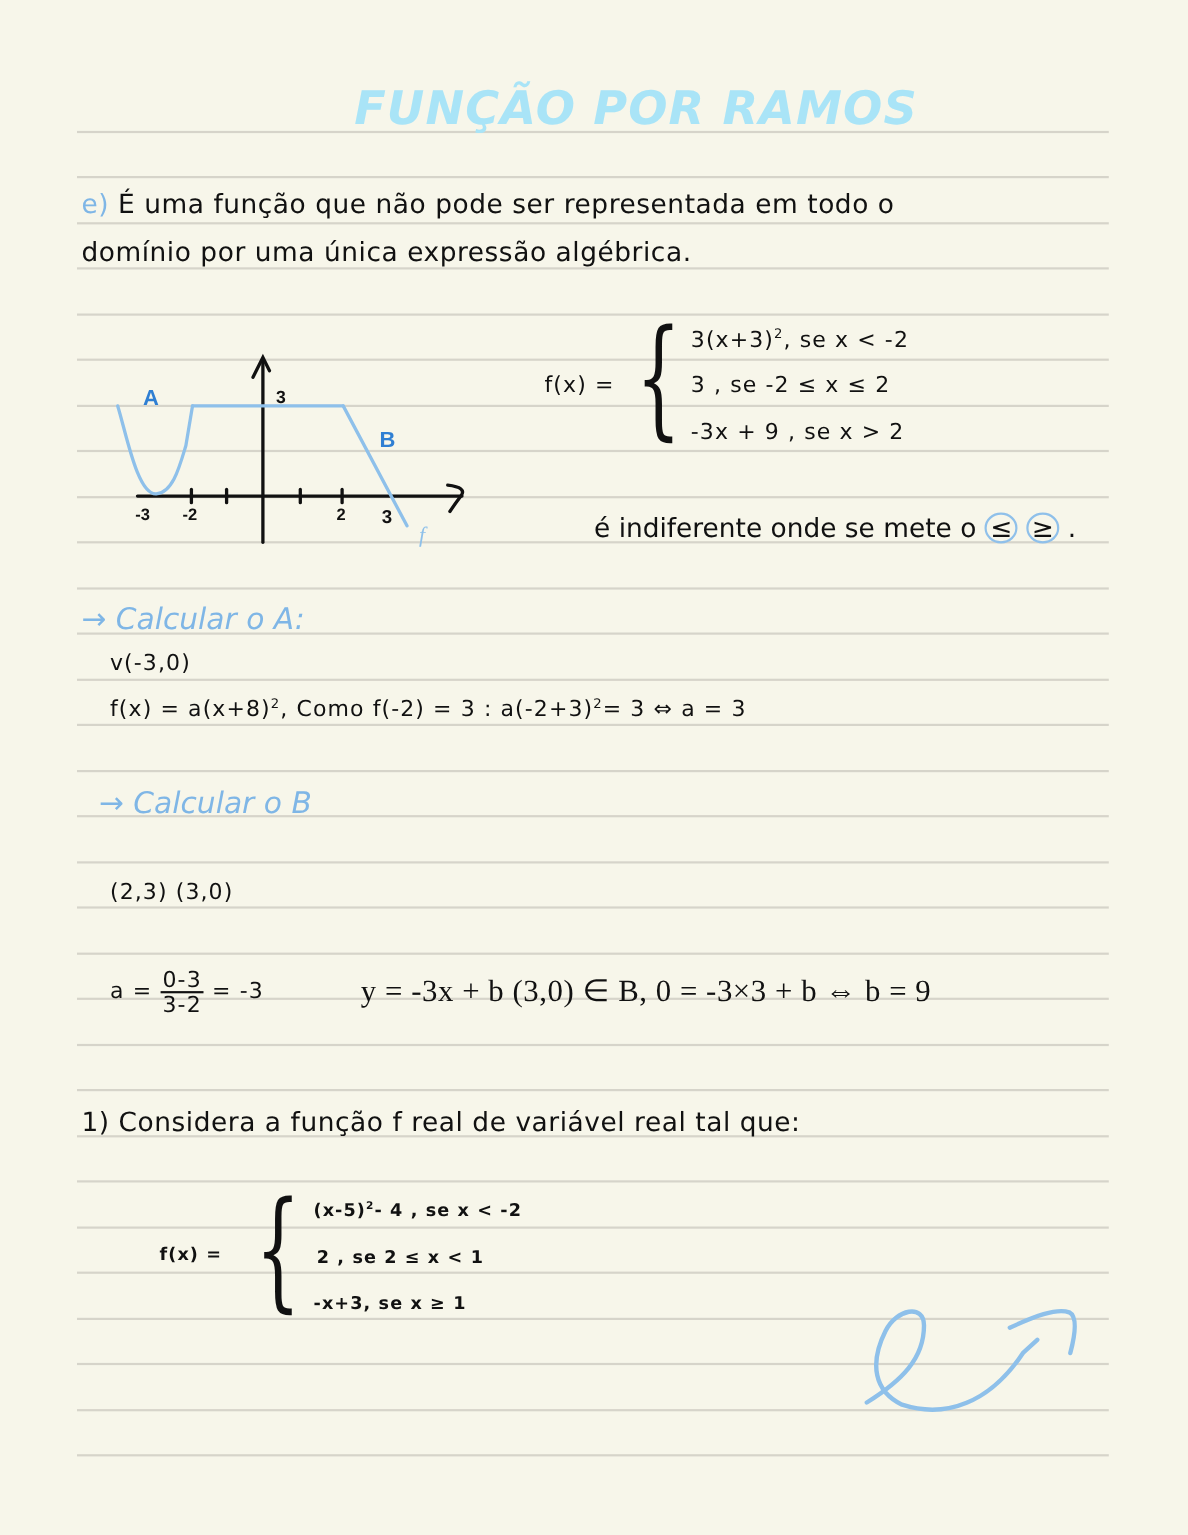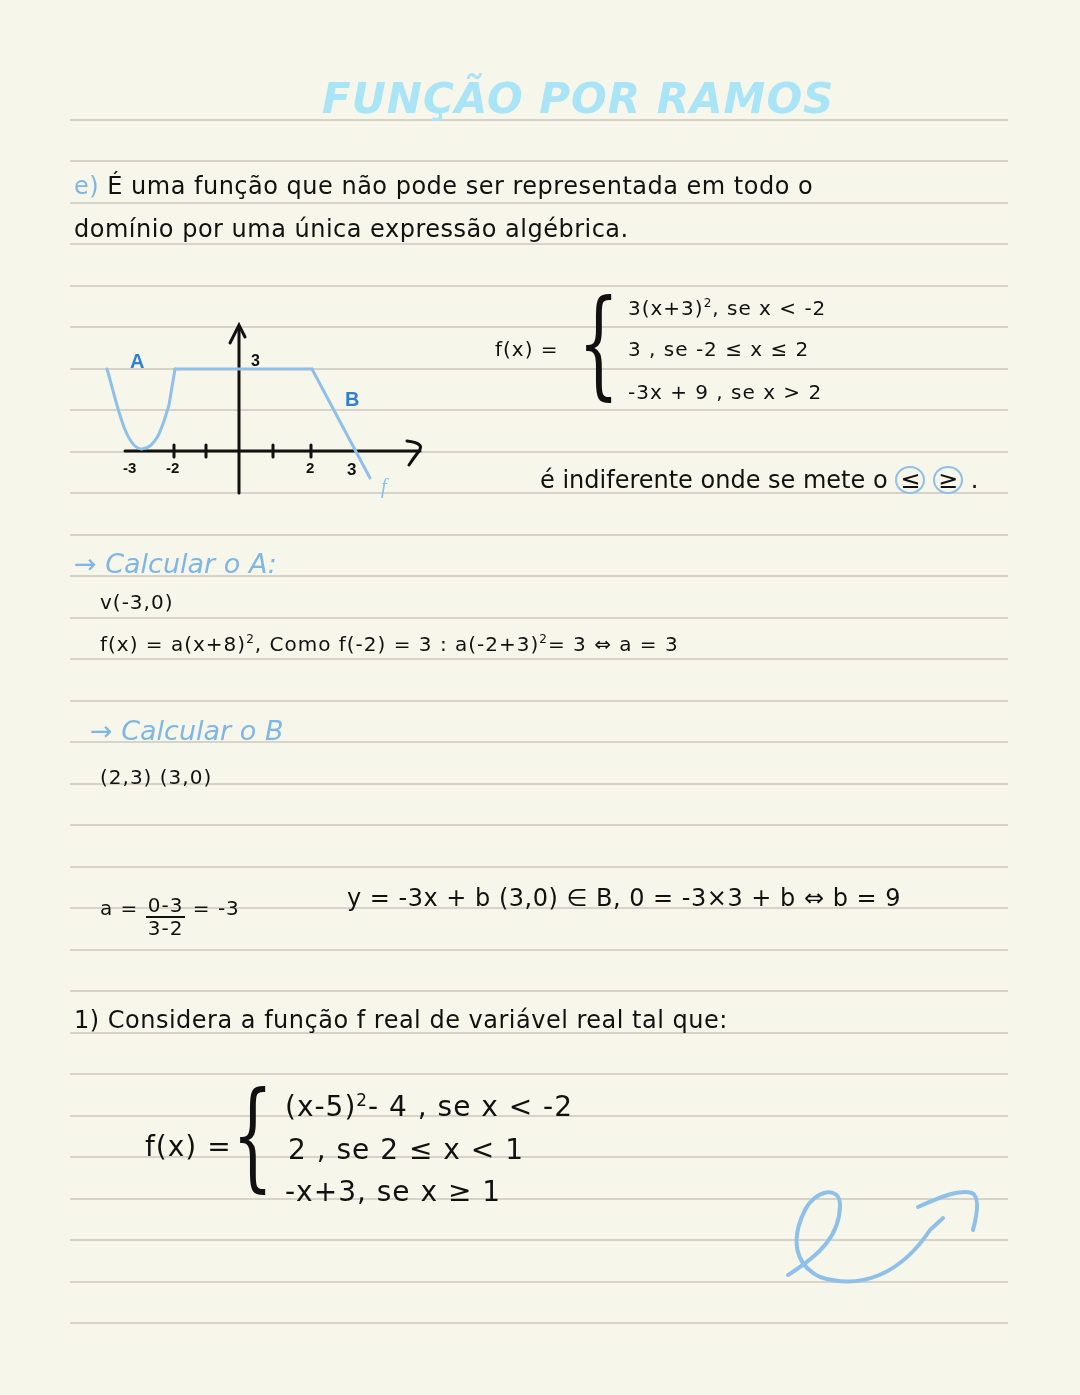--- a/index.html
+++ b/index.html
@@ -13,26 +13,26 @@
   .rules { position: absolute; left: 0; top: 0; width: 1080px; height: 1395px; }
   .rule { position: absolute; left: 70px; width: 938px; height: 2px; background: #d6d4ca; }
   .hand { position: absolute; white-space: nowrap; font-family: "DejaVu Sans", sans-serif; }
   .title {
     left: 322px; top: 74px; font-size: 42px; font-weight: bold;
     color: #a9e4f7; letter-spacing: 1px; font-style: italic;
   }
   .blue { color: #7fb6e6; }
   .body-text { font-size: 24px; letter-spacing: 0.5px; }
   .math { font-size: 20px; letter-spacing: 1px; }
-  .small-math { font-size: 28px; letter-spacing: 1px; }
+  .small-math { font-size: 16px; letter-spacing: 1px; font-weight: bold; }
   .brace {
     position: absolute; font-family: "DejaVu Serif", serif; font-weight: 200; color: #111;
   }
   .fraction { display: inline-block; text-align: center; vertical-align: middle; line-height: 1.05; }
-  .fraction .num { display: block; border-bottom: 2px solid #111; padding: 0 2px; margin-top: 15px; }
+  .fraction .num { display: block; border-bottom: 2px solid #111; padding: 0 2px; }
   .fraction .den { display: block; }
   .circled { display: inline-block; border: 2px solid #8fc0ea; border-radius: 50%; padding: 0 3px; line-height: 1; }
   sup { font-size: 60%; }
 </style>
 </head>
 <body>
 
 <div class="rules">
   <div class="rule" style="top:119px"></div>
   <div class="rule" style="top:160px"></div>
@@ -117,30 +117,30 @@
   <span class="circled">≤</span>
   <span class="circled">≥</span>
   <span>.</span>
 </div>
 
 <div class="hand blue" style="left:74px; top:548px; font-size:27px; font-style:italic;">→ Calcular o A:</div>
 <div class="hand math" style="left:100px; top:590px;">v(-3,0)</div>
 <div class="hand math" style="left:100px; top:632px;"><span>f(x) = a(x+8)</span><sup>2</sup><span>, Como f(-2) = 3 : a(-2+3)</span><sup>2</sup><span>= 3 ⇔ a = 3</span></div>
 
 <div class="hand blue" style="left:90px; top:715px; font-size:27px; font-style:italic;">→ Calcular o B</div>
-<div class="hand math" style="left:100px; top:765px;">(2,3) (3,0)</div>
+<div class="hand math" style="left:100px; top:798px;">(2,3) (3,0)</div>
 <div class="hand math" style="left:100px; top:880px;">
   <span>a =</span>
   <span class="fraction">
     <span class="num">0-3</span>
     <span class="den">3-2</span>
   </span>
   <span>= -3</span>
 </div>
-<div class="hand" style="left:347px; top:884px; font-size:24px; letter-spacing:0.5px;">y = -3x + b   (3,0) ∈ B,  0 = -3×3 + b ⇔ b = 9</div>
+<div class="hand" style="left:328px; top:884px; font-size:28px; letter-spacing:0.5px;font-family:Liberation Serif, serif;">y = -3x + b   (3,0) ∈ B,  0 = -3×3 + b ⇔ b = 9</div>
 
 <div class="hand body-text" style="left:74px; top:1006px;">1) Considera a função f real de variável real tal que:</div>
 <div class="hand small-math" style="left:145px; top:1130px;">f(x) =</div>
 <div class="brace" style="left:232px; top:1076px; font-size:118px; line-height:1; transform:scaleX(0.55); transform-origin:left top;">{</div>
 <div class="hand small-math" style="left:285px; top:1090px;"><span>(x-5)</span><sup>2</sup><span>- 4 , se  x &lt; -2</span></div>
 <div class="hand small-math" style="left:288px; top:1133px;">2 , se 2 ≤ x &lt; 1</div>
 <div class="hand small-math" style="left:285px; top:1175px;">-x+3, se x ≥ 1</div>
 
 <svg style="position:absolute; left:780px; top:1175px;" width="210" height="120" viewBox="0 0 210 120">
   <path d="M8,100 C40,80 60,60 60,30 C60,10 35,15 25,35 C10,65 15,90 40,102 C80,115 120,100 150,55 L163,43" fill="none" stroke="#8ec0ea" stroke-width="4" stroke-linecap="round"></path>

